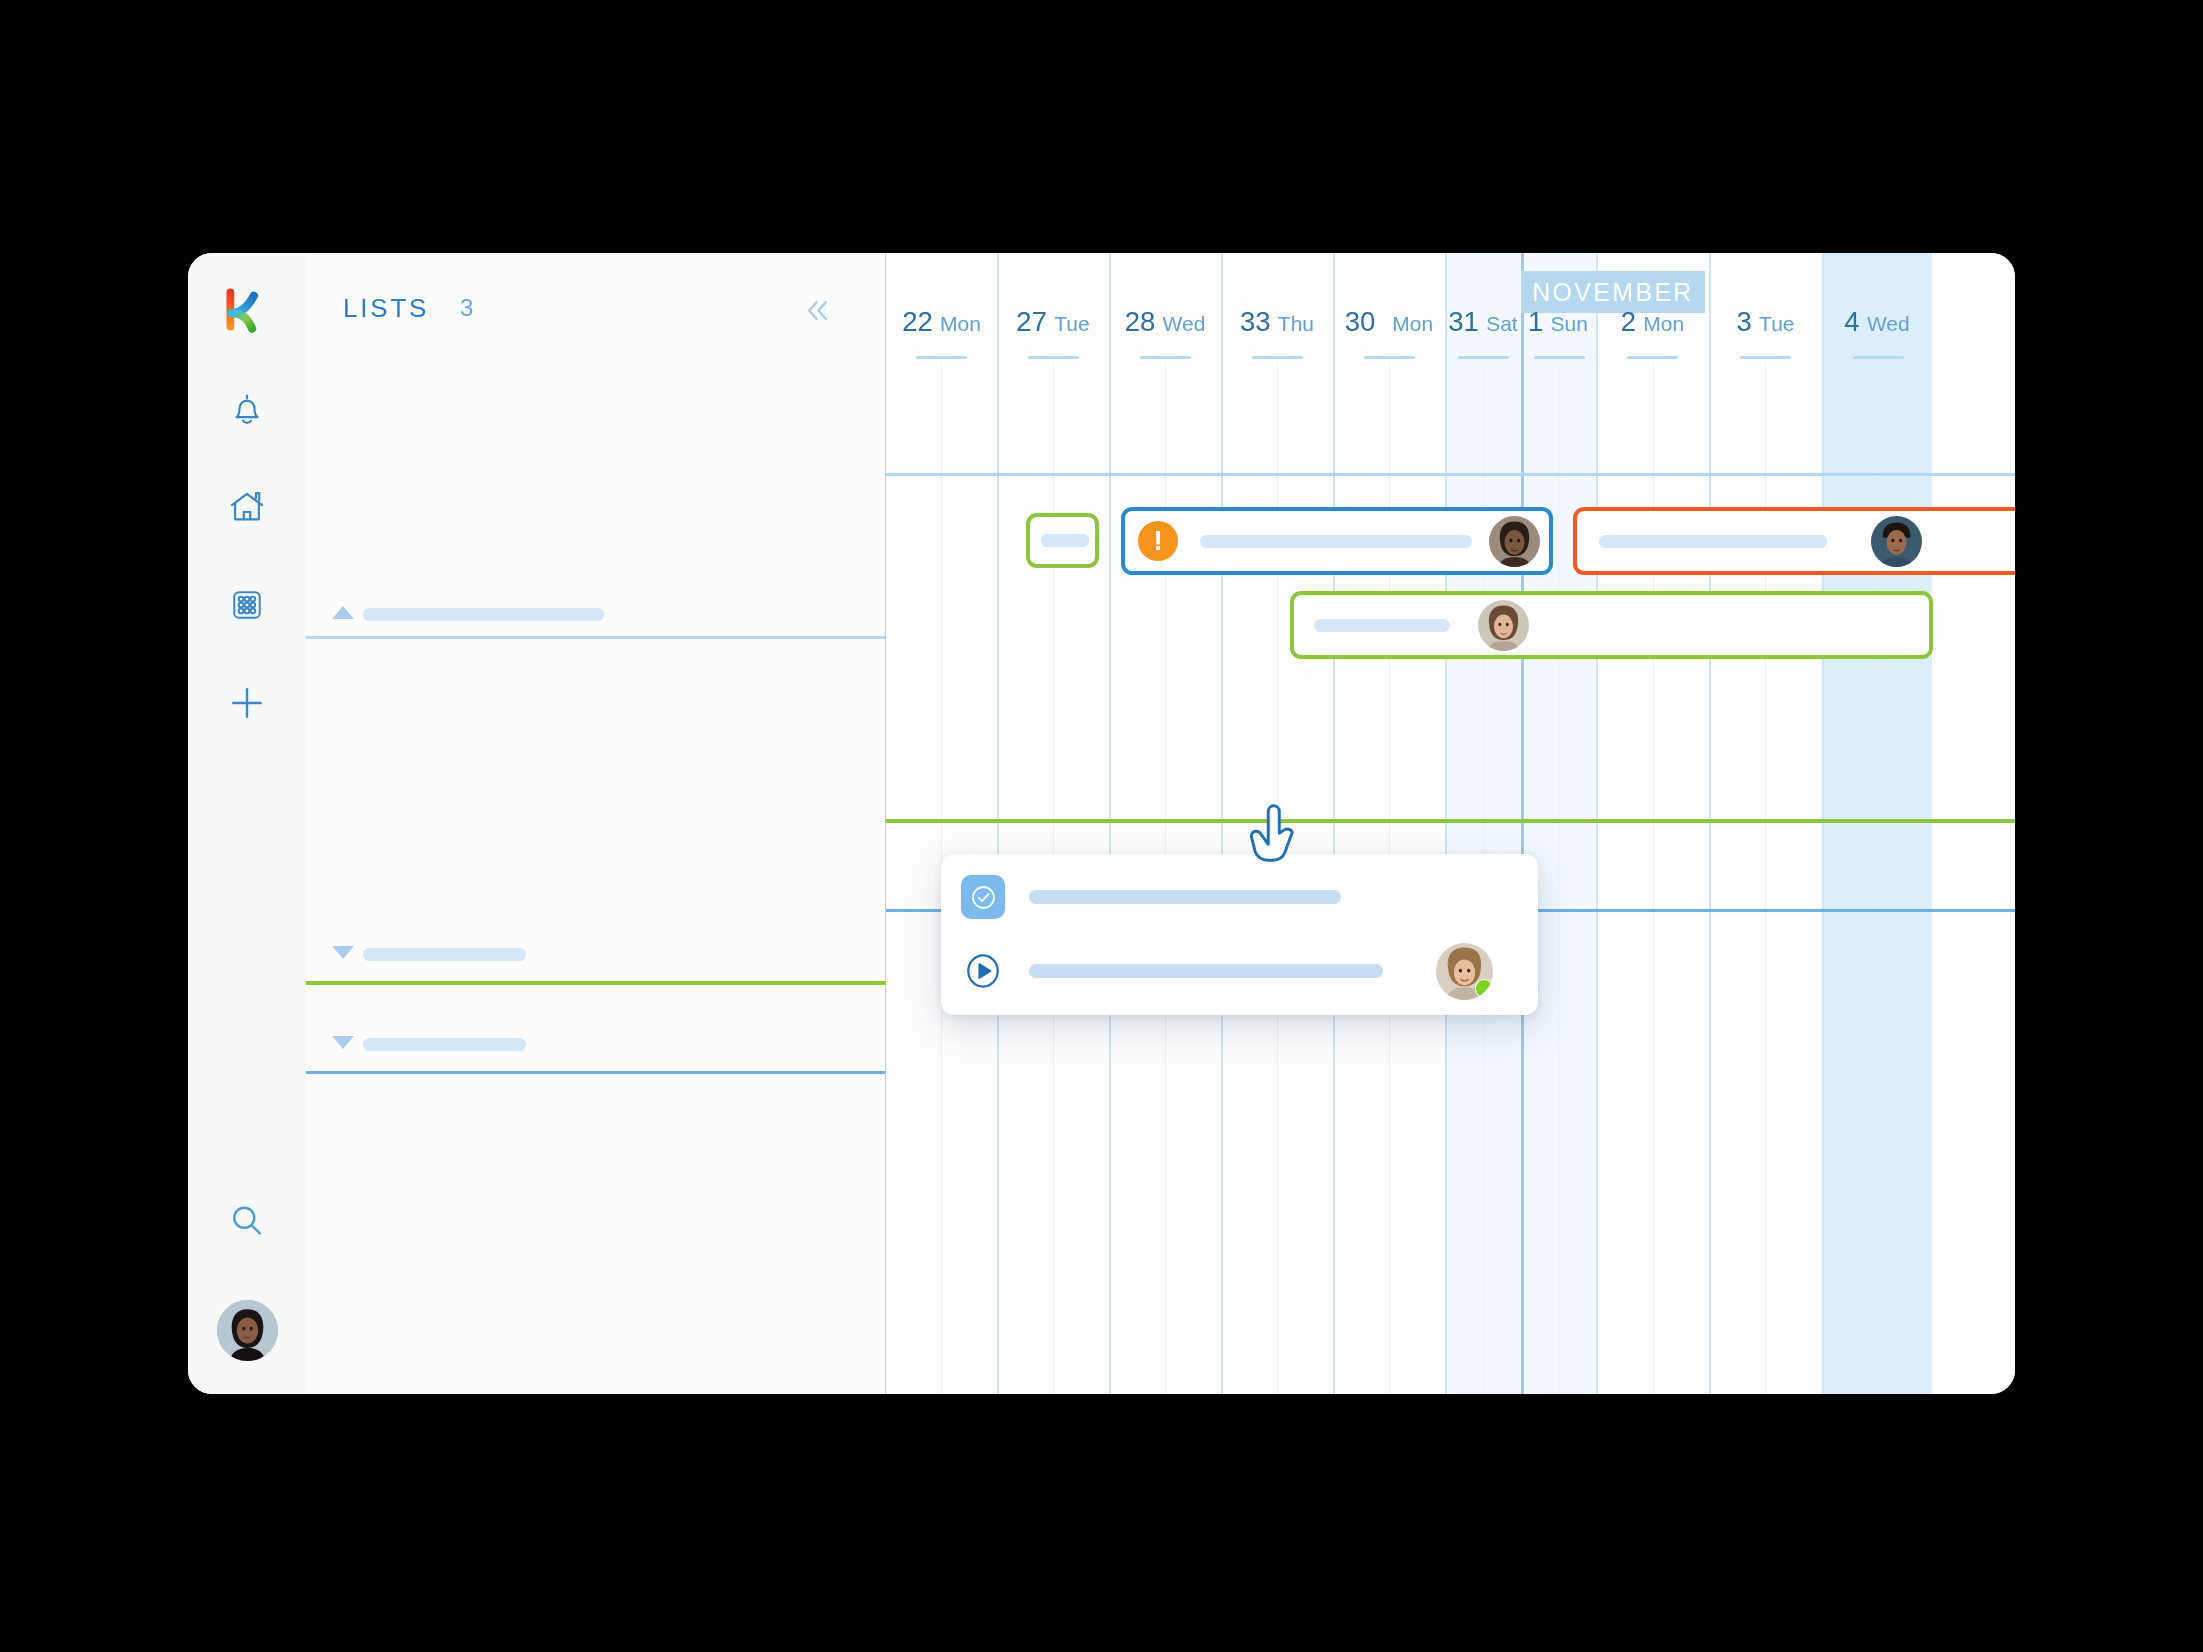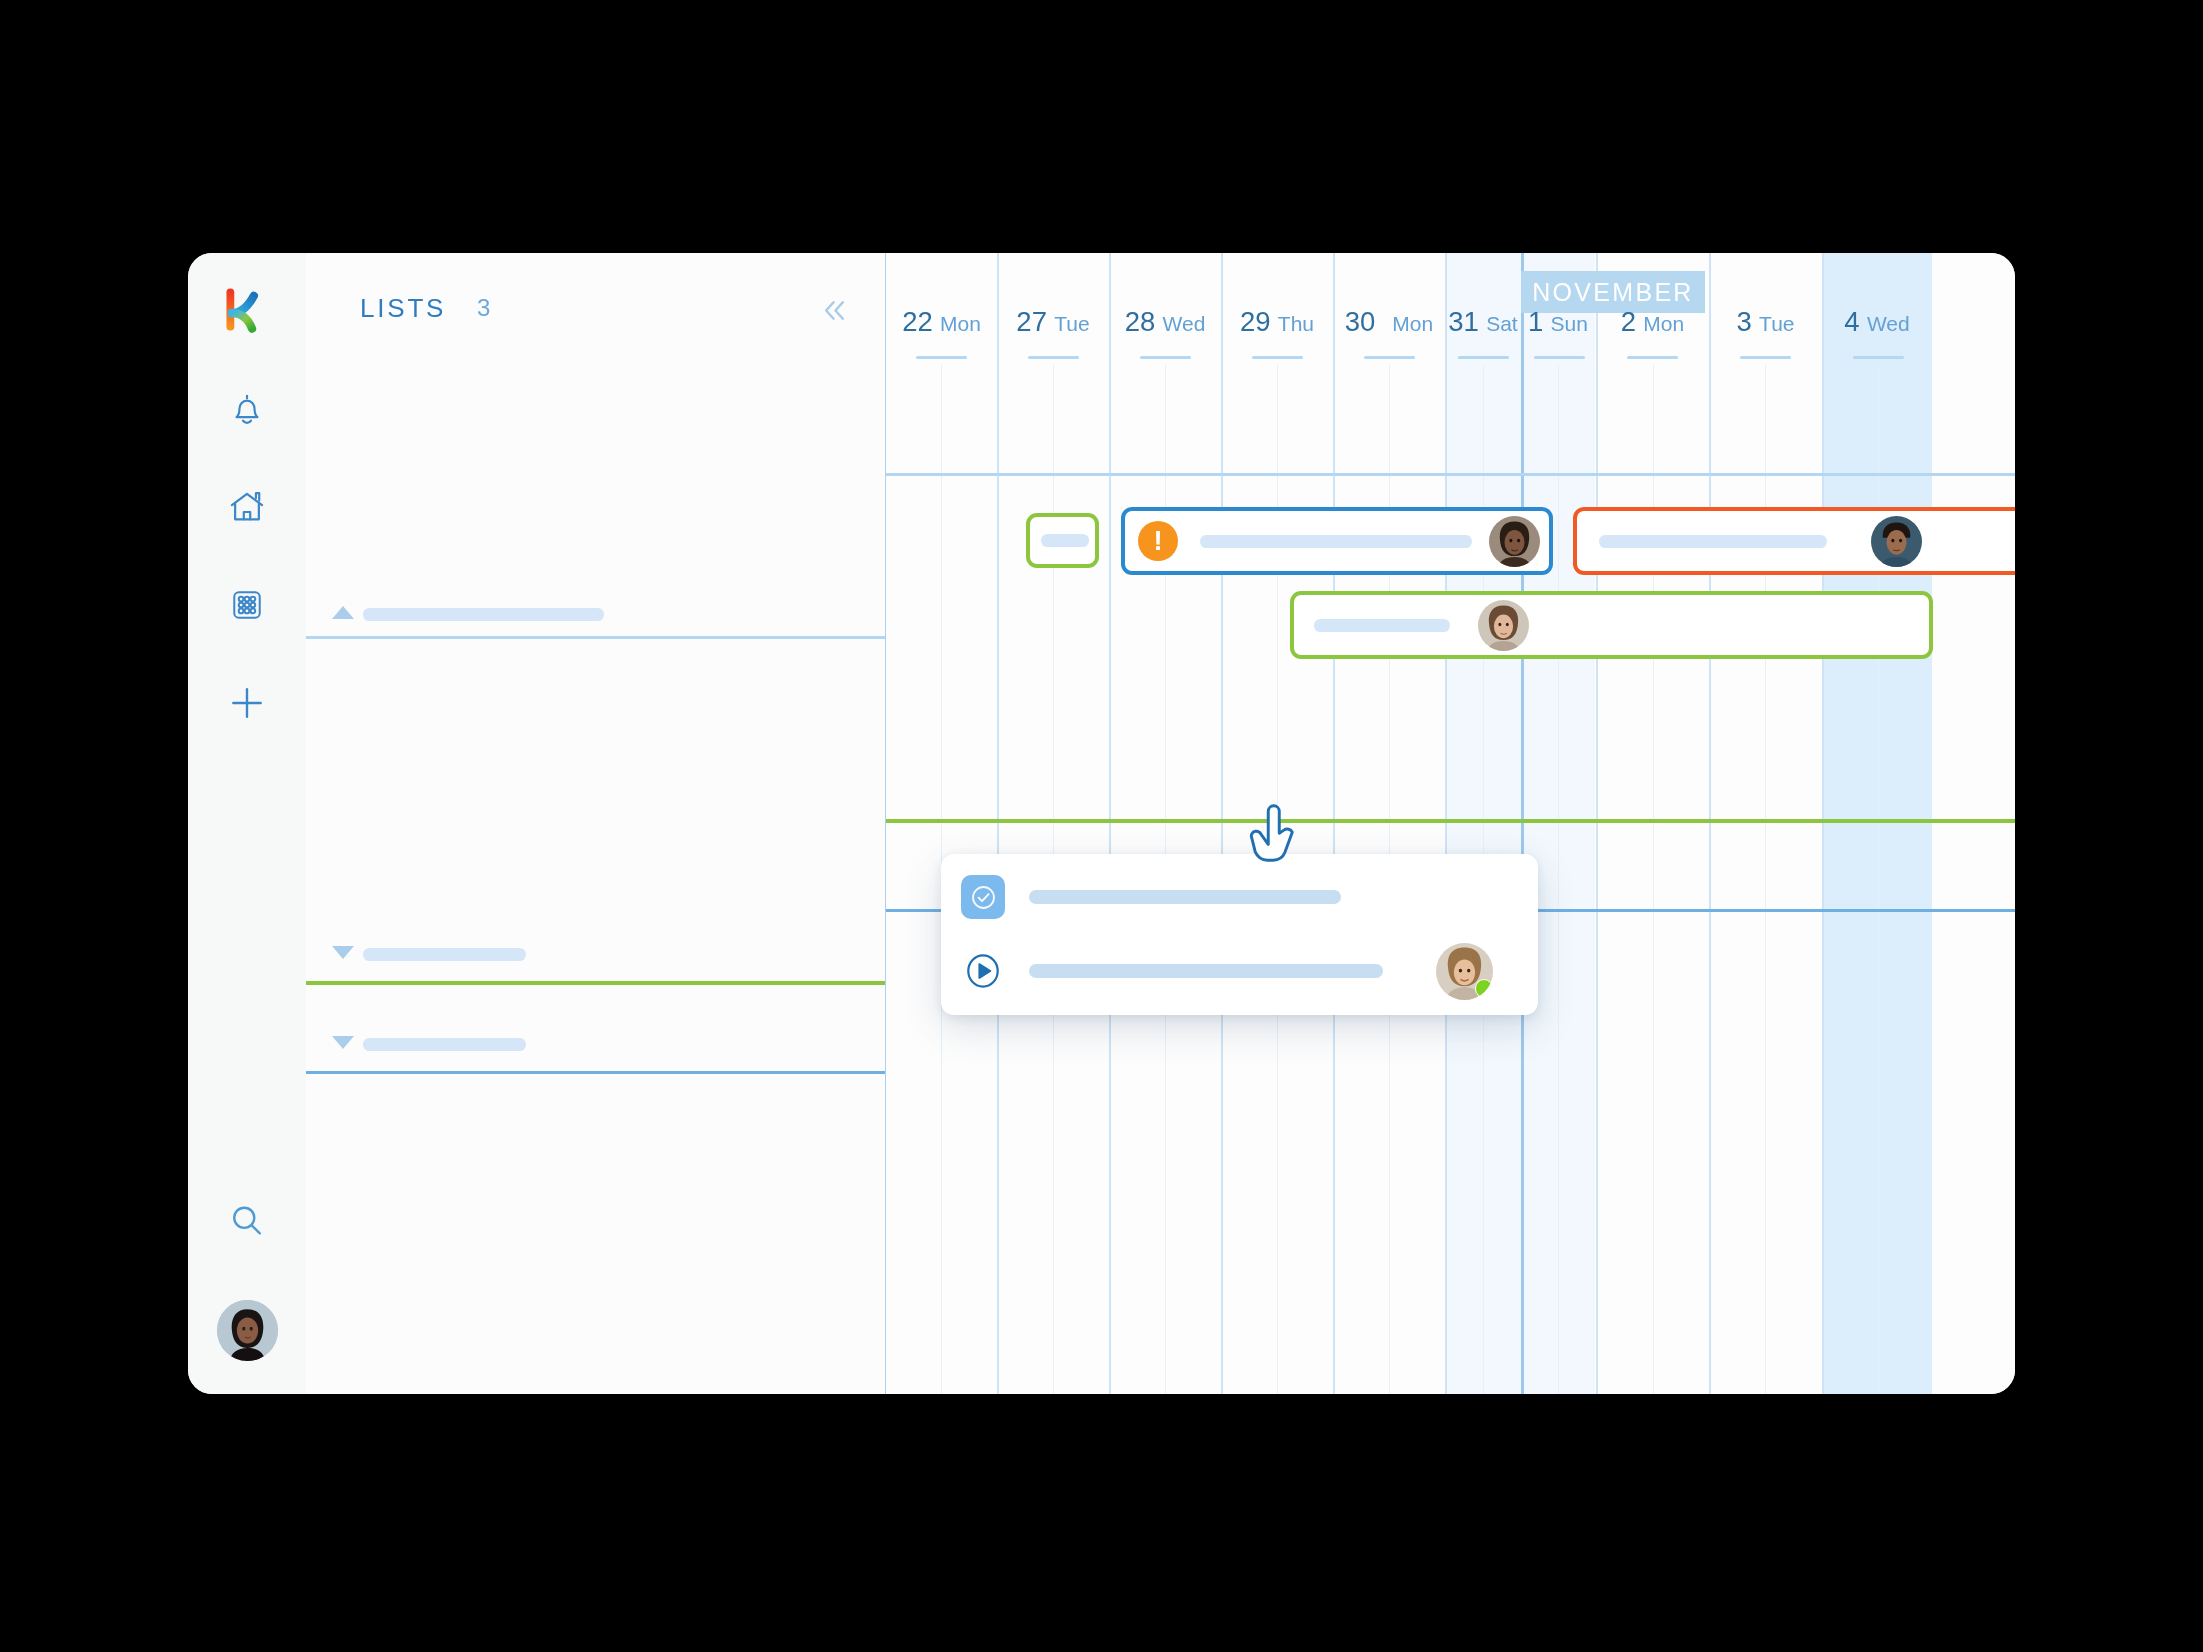--- a/index.html
+++ b/index.html
@@ -26,21 +26,21 @@
     width:61px;height:61px;border-radius:50%;margin-bottom:33px;
     overflow:hidden;position:relative;background:#b9c9d2;
   }
 
   
   #list-panel{
     position:absolute; left:118px; top:0; width:580px; height:100%;
     background:#fcfcfc; border-right:1.8px solid #aed0ee; box-sizing:border-box;
   }
   #list-header{
-    position:absolute; left:17px; top:0; width:100%; height:112px;
+    position:absolute; left:0; top:0; width:100%; height:112px;
   }
   #lists-title{
     position:absolute; left:37px; top:40px;
     font-size:26px; letter-spacing:2.8px; color:#2f7dc0; font-weight:500;
   }
   #lists-count{
     position:absolute; left:154px; top:41px;
     font-size:24px; color:#6aa8de; font-weight:400;
   }
   #collapse-btn{
@@ -292,21 +292,21 @@
     </div>
     <div class="day-underline" style="left:142px;width:51px;"></div>
 
     <div class="day-head" style="left:223px;width:112px;">
       <span class="day-num">28</span>
       <span class="day-dow">Wed</span>
     </div>
     <div class="day-underline" style="left:254px;width:51px;"></div>
 
     <div class="day-head" style="left:335px;width:112px;">
-      <span class="day-num">29</span>
+      <span class="day-num">33</span>
       <span class="day-dow">Thu</span>
     </div>
     <div class="day-underline" style="left:366px;width:51px;"></div>
 
     <div class="day-head" style="left:447px;width:112px;gap:17px;">
       <span class="day-num">30</span>
       <span class="day-dow">Mon</span>
     </div>
     <div class="day-underline" style="left:478px;width:51px;"></div>
 

